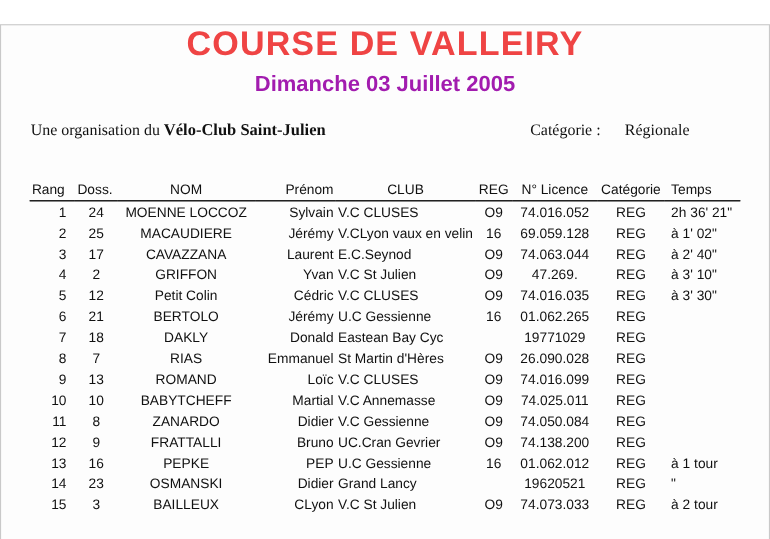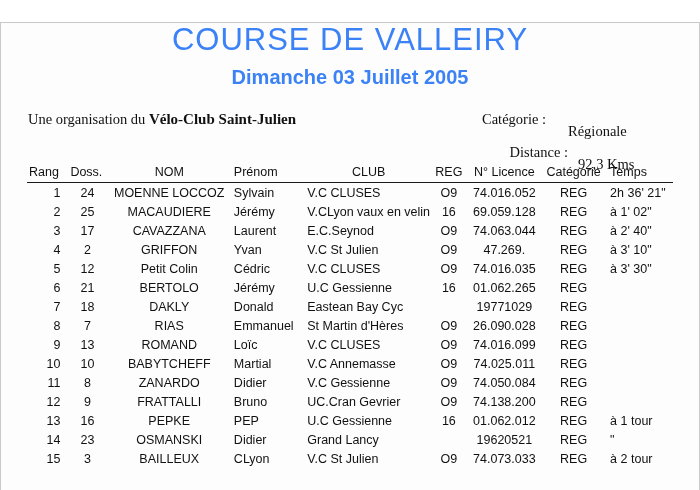--- a/index.html
+++ b/index.html
@@ -24,31 +24,31 @@
   .scan-border {
     position: absolute;
     left: 0; top: 0; right: 0; bottom: 0;
     border: 1px solid #c9c9c9;
     pointer-events: none;
   }
   .title {
     text-align: center;
     font-size: 31px;
     letter-spacing: 1px;
-    font-weight: 400;
+    font-weight: 700;
     margin: 22px 0 0 0;
     font-family: "Liberation Sans", sans-serif;
-    color: #3b82f6;
+    color: #ef4444;
   }
   .subtitle {
     text-align: center;
     font-size: 20px;
     font-weight: 700;
     margin: 8px 0 0 0;
-    color: #3b82f6;
+    color: #a21caf;
   }
   .infoblock {
     position: relative;
     margin-top: 22px;
     height: 46px;
   }
   .org {
     position: absolute;
     left: 28px;
     top: 0;
@@ -75,21 +75,20 @@
     text-align: left;
     margin-left: 44px;
   }
   .meta-label.right {
     text-align: right;
     width: 86px;
     padding-right: 10px;
   }
   .meta-val {
     text-align: left;
-    margin-top: 12px;
   }
   table.results {
     width: 646px;
     margin: 6px auto 0 auto;
     border-collapse: collapse;
     font-size: 12.5px;
   }
   table.results thead th {
     font-weight: 400;
     font-size: 12.5px;
@@ -99,21 +98,21 @@
   }
   table.results tbody td {
     padding: 2.5px 2px;
     white-space: nowrap;
     overflow: hidden;
   }
   
   .c-rang  { width: 34px;  text-align: right; padding-right: 8px !important; }
   .c-doss  { width: 38px;  text-align: center; }
   .c-nom   { width: 140px; text-align: center; }
-  .c-prenom{ width: 86px;  text-align: left; }
+  .c-prenom{ width: 86px;  text-align: right; }
   .c-club  { width: 120px; }
   .c-reg   { width: 34px;  text-align: center; }
   .c-lic   { width: 92px;  text-align: center; }
   .c-cat   { width: 62px;  text-align: center; }
   .c-temps { width: 70px;  text-align: left; padding-left: 6px !important; }
 
   thead th.c-rang { text-align: left; padding-left: 2px !important; }
   thead th.c-doss { text-align: left; }
   thead th.c-temps { text-align: left; }
   .nom-cell { font-weight: 400; }
@@ -128,24 +127,20 @@
   <h2 class="subtitle">Dimanche 03 Juillet 2005</h2>
 
   <div class="infoblock">
     <div class="org">
       <span>Une organisation du </span><span class="club">Vélo-Club Saint-Julien</span>
     </div>
     <div class="meta">
       <div class="meta-row">
         <span class="meta-label">Catégorie :</span>
         <span class="meta-val">Régionale</span>
-      </div>
-      <div class="meta-row">
-        <span class="meta-label right">Distance :</span>
-        <span class="meta-val">92,3 Kms</span>
       </div>
     </div>
   </div>
 
   <table class="results">
     <thead>
       <tr>
         <th class="c-rang">Rang</th>
         <th class="c-doss">Doss.</th>
         <th class="c-nom">NOM</th>

